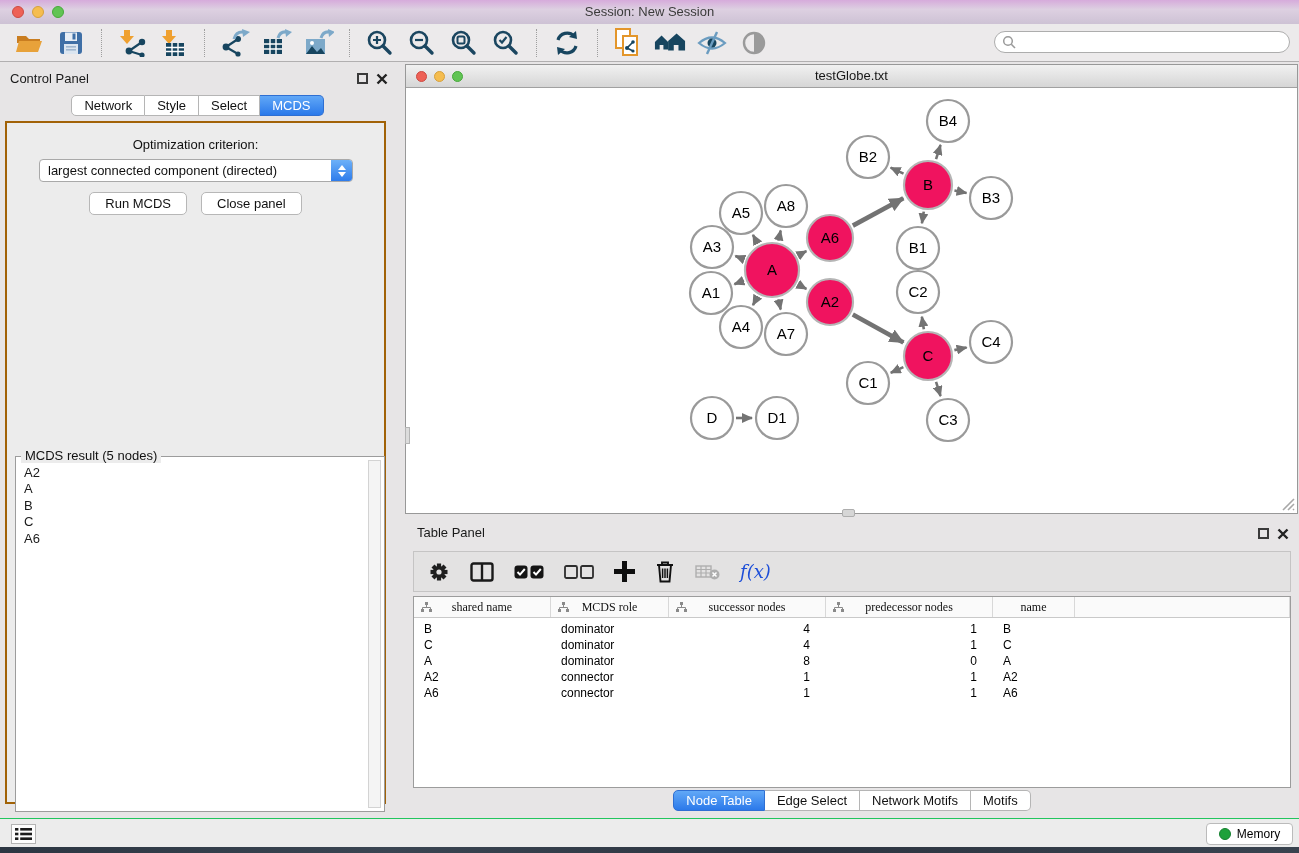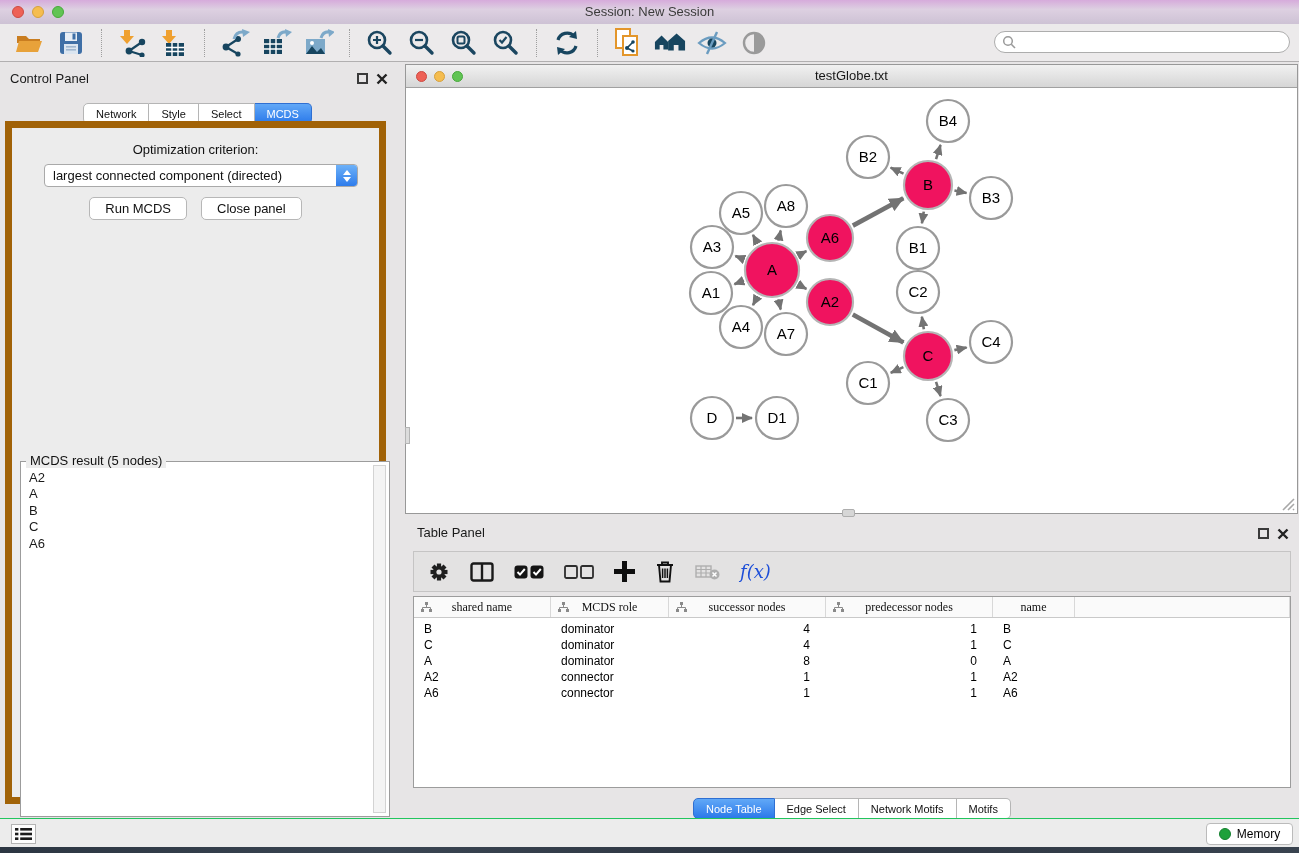--- a/index.html
+++ b/index.html
@@ -37,28 +37,28 @@
   #cp-title { position:absolute; left:10px; top:71px; font-size:13px; }
   .float-icon { position:absolute; width:11px; height:11px; border:2px solid #3a3a3a; }
   .close-icon { position:absolute; width:12px; height:12px; }
   #cp-float { left:357px; top:73px; }
   #cp-close { left:376px; top:73px; }
   #tp-float { left:1258px; top:528px; }
   #tp-close { left:1277px; top:528px; }
 
   .seg { display:flex; }
   .seg .tab { background:#fff; border:1px solid #b5b5b5; border-left:none;
-    height:21px; padding:0 12px; font-size:11px; display:flex; align-items:center; color:#111;margin-top:8px; }
+    height:21px; padding:0 12px; font-size:13px; display:flex; align-items:center; color:#111; }
   .seg .tab:first-child { border-left:1px solid #b5b5b5; border-radius:5px 0 0 5px; }
   .seg .tab:last-child { border-radius:0 5px 5px 0; }
   .seg .tab.active { background:linear-gradient(#61a8f7,#2b79ea); color:#fff; border-color:#2f6fd2; }
   #cp-tabs { position:absolute; left:0; top:95px; width:395px; display:flex; justify-content:center; }
 
   #cp-box { position:absolute; left:5px; top:121px; width:381px; height:683px;
-    background:#ececec; border:7px solid #a16207; }
+    background:#ececec; border:2px solid #a16207; }
   #cp-opt-label { position:absolute; left:0; top:14px; width:100%; text-align:center; font-size:13px; color:#111; }
   #cp-select { position:absolute; left:32px; top:36px; width:314px; height:23px;
     background:#fff; border:1px solid #a9a9a9; border-radius:4px; display:flex; align-items:stretch; overflow:hidden; }
   #cp-select .sel-text { flex:1; font-size:13px; display:flex; align-items:center; padding-left:8px; color:#111; }
   #cp-select .sel-step { width:21px; background:linear-gradient(#6db1f8,#2e7ceb);
     display:flex; flex-direction:column; align-items:center; justify-content:center; gap:2px; }
   .tri-up { width:0; height:0; border-left:4px solid transparent; border-right:4px solid transparent; border-bottom:5px solid #fff; }
   .tri-down { width:0; height:0; border-left:4px solid transparent; border-right:4px solid transparent; border-top:5px solid #fff; }
   #cp-btns { position:absolute; left:0; top:69px; width:100%; display:flex; justify-content:center; gap:14px; }
   .mac-btn { background:#fff; border:1px solid #b7b7b7; border-radius:5px; height:23px;

